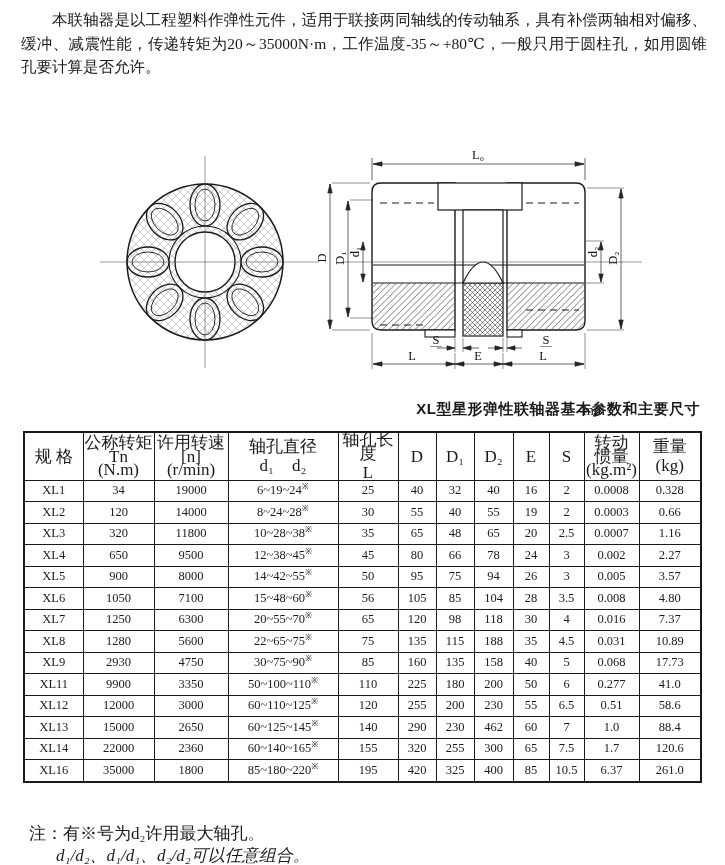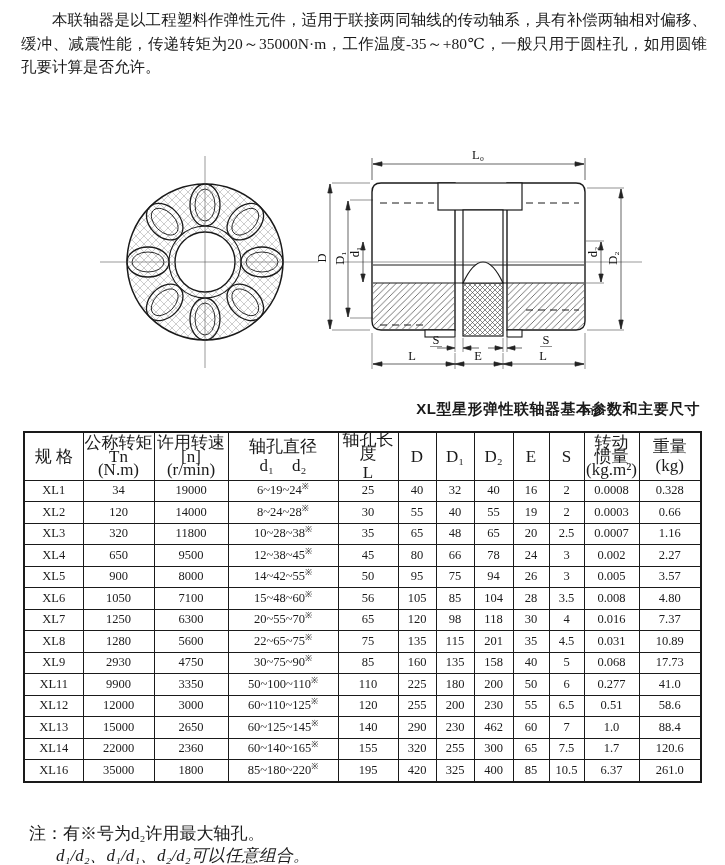--- a/index.html
+++ b/index.html
@@ -368,21 +368,21 @@
           <td>7.37</td>
         </tr>
         <tr>
           <td>XL8</td>
           <td>1280</td>
           <td>5600</td>
           <td><span>22~65~75</span><sup>※</sup></td>
           <td>75</td>
           <td>135</td>
           <td>115</td>
-          <td>201</td>
+          <td>188</td>
           <td>35</td>
           <td>4.5</td>
           <td>0.031</td>
           <td>10.89</td>
         </tr>
         <tr>
           <td>XL9</td>
           <td>2930</td>
           <td>4750</td>
           <td><span>30~75~90</span><sup>※</sup></td>

